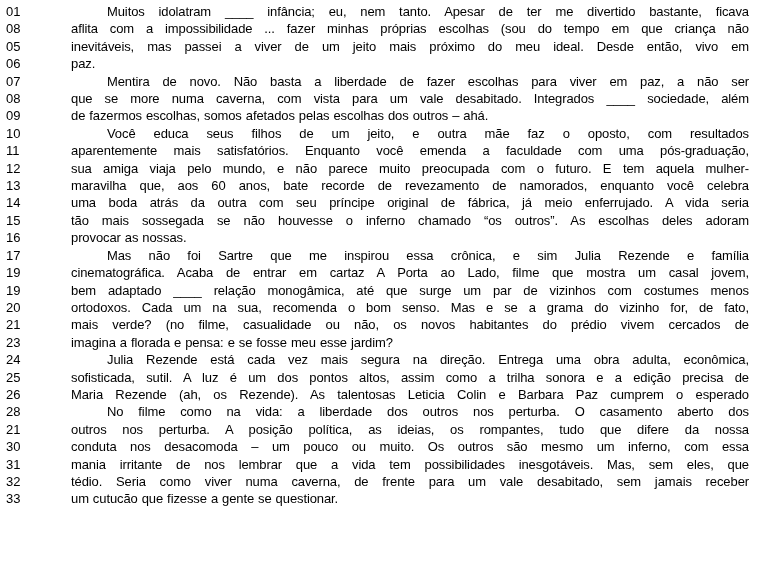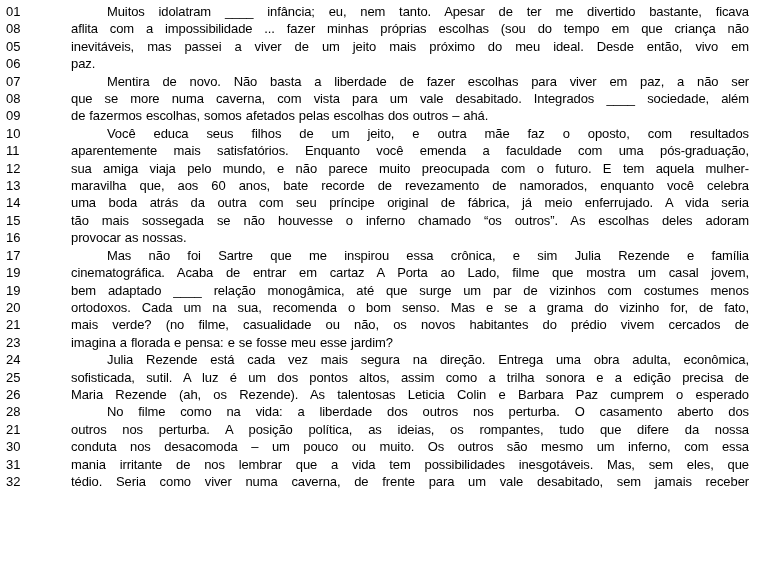--- a/index.html
+++ b/index.html
@@ -186,13 +186,17 @@
   <div class="line">
       <span class="num">31</span>
       <span class="txt"><span>mania irritante de nos lembrar que a vida tem possibilidades inesgotáveis. Mas, sem eles, que</span><span class="u"></span><span></span></span>
     </div>
 
   <div class="line">
       <span class="num">32</span>
       <span class="txt"><span>tédio. Seria como viver numa caverna, de frente para um vale desabitado, sem jamais receber</span><span class="u"></span><span></span></span>
     </div>
 
+  <div class="line last">
+      <span class="num">33</span>
+      <span class="txt"><span>um cutucão que fizesse a gente se questionar.</span><span class="u"></span><span></span></span>
+    </div>
 </div>
 
 </body></html>

